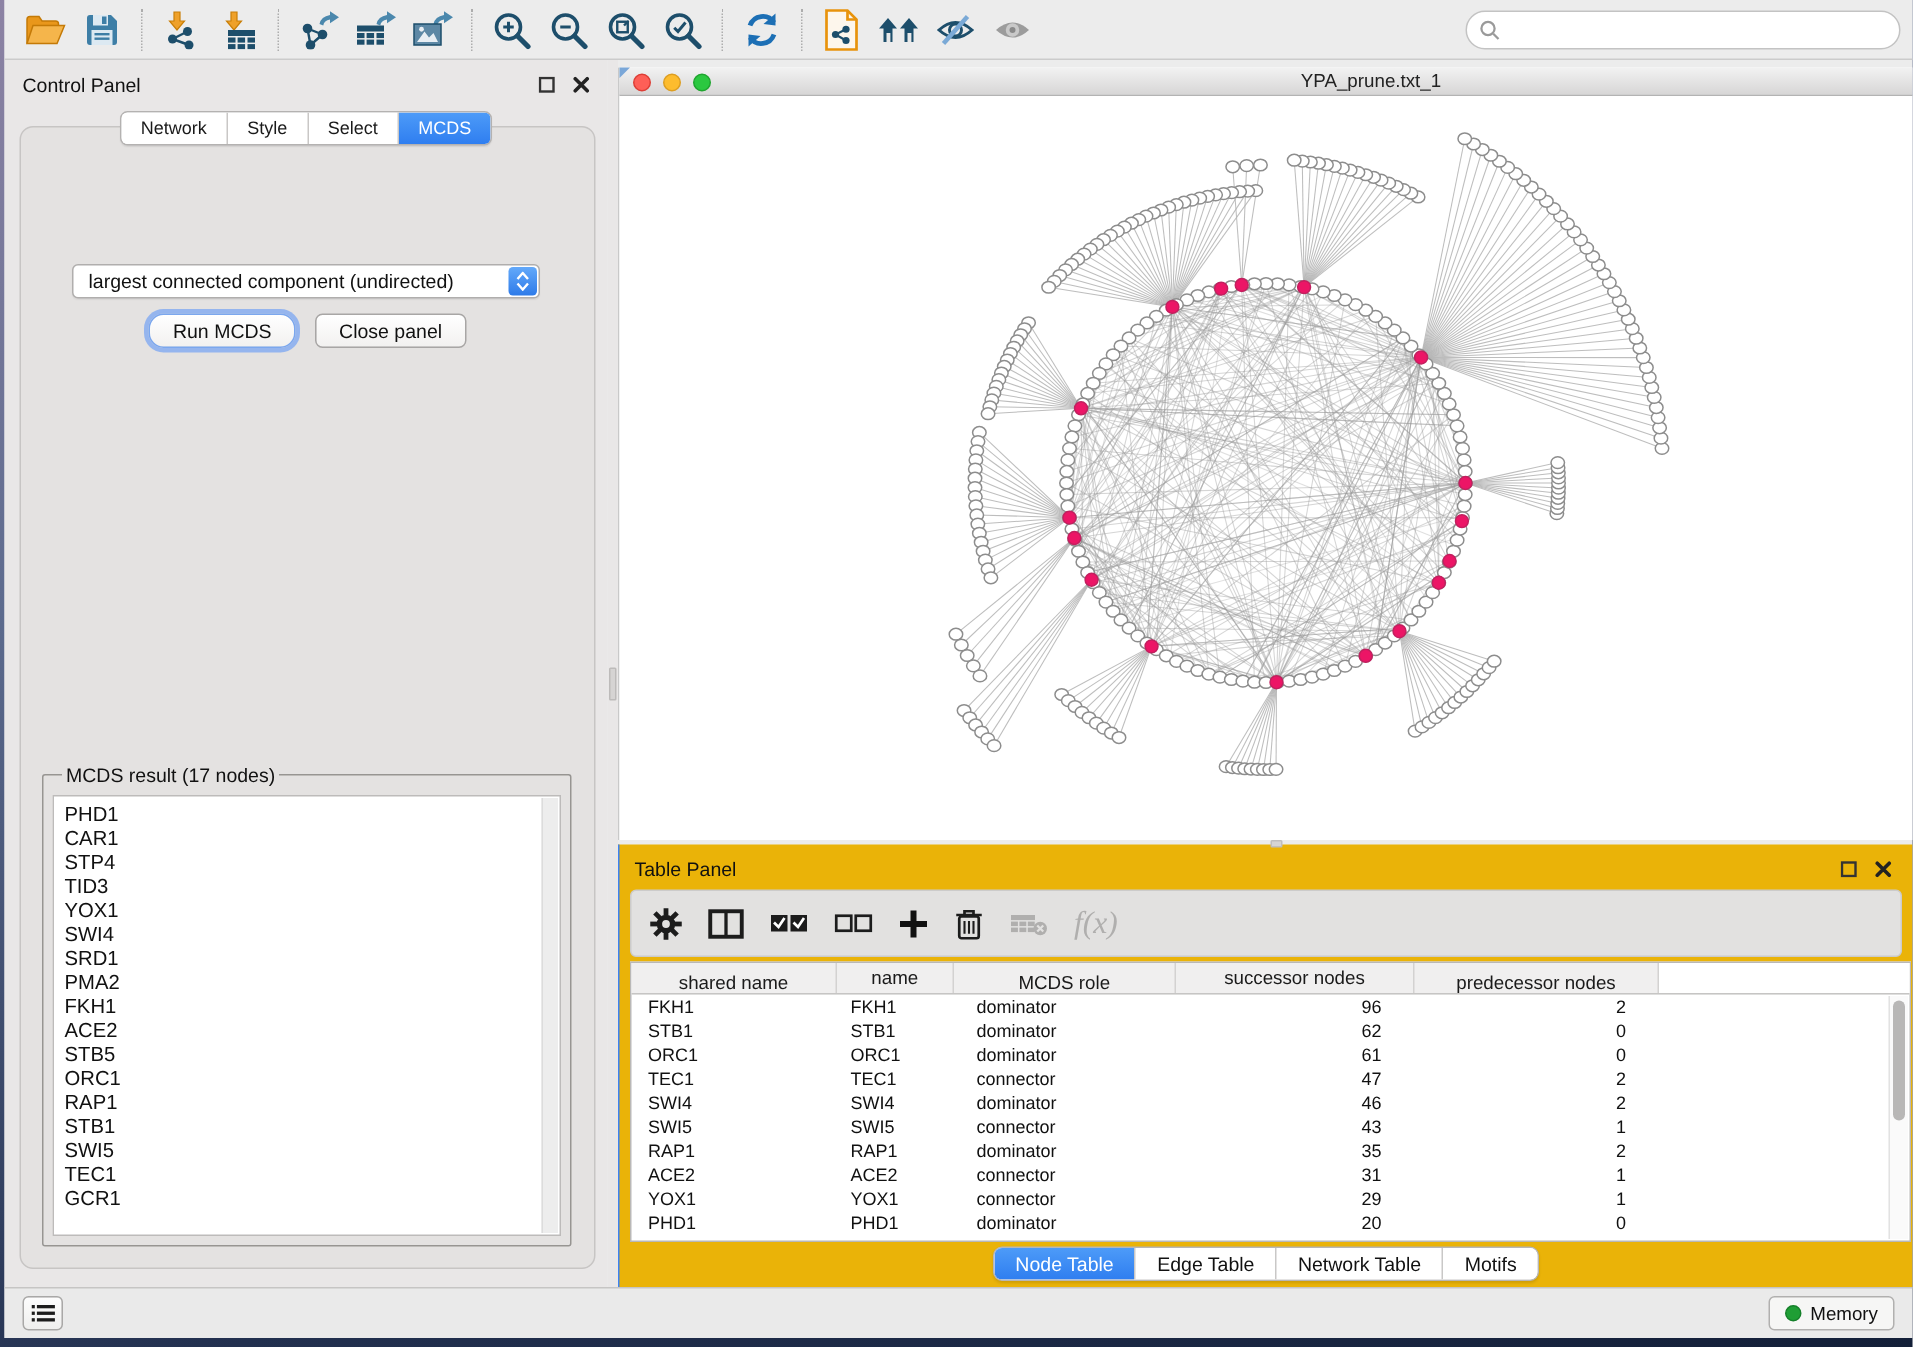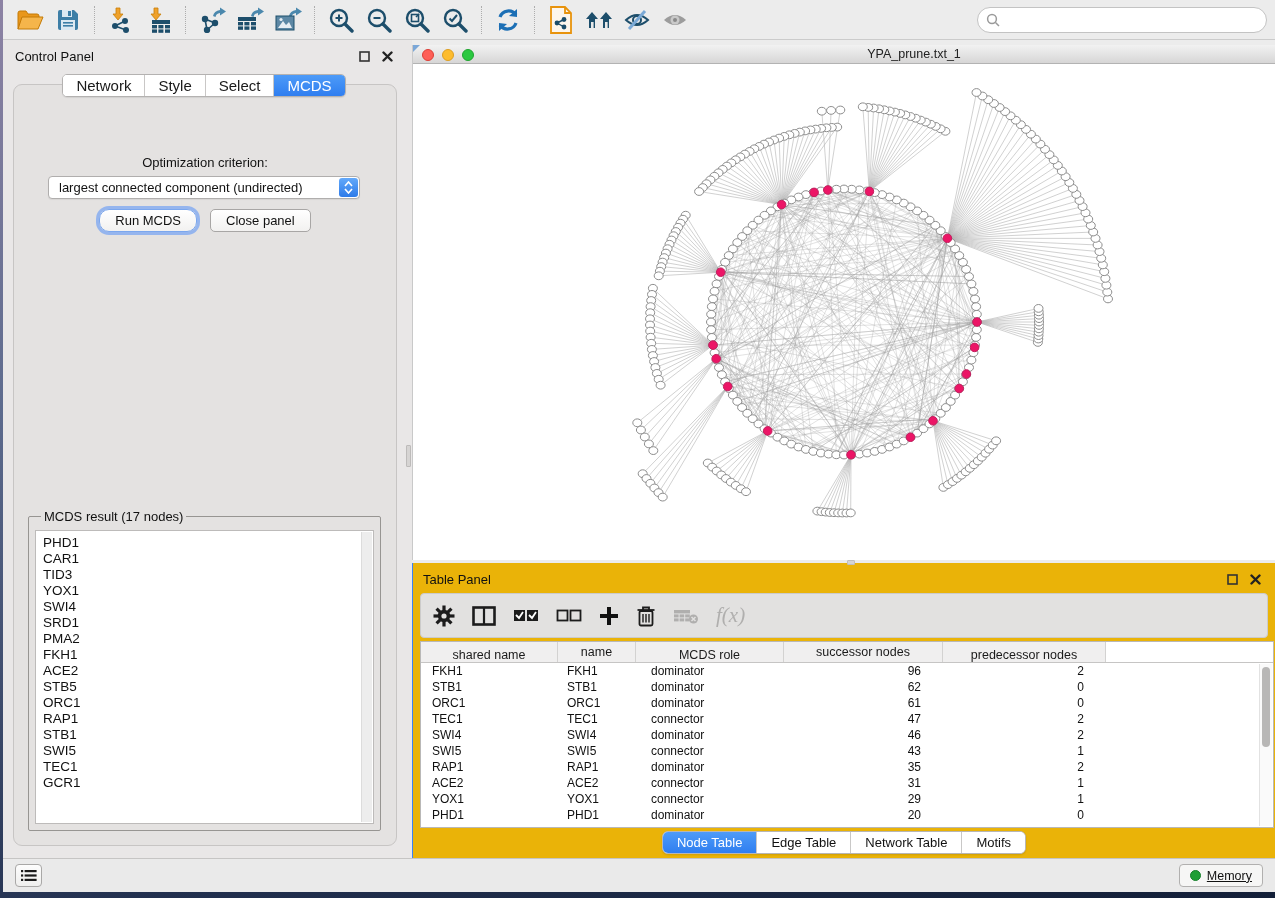--- a/index.html
+++ b/index.html
@@ -21,21 +21,21 @@
   
   .control-panel { position:absolute; left:0; top:40px; width:402px; height:818px; background:#e9e7e7; }
   .cp-head { height:28px; display:flex; align-items:center; padding:4px 12px 0 12px; }
   .cp-title { font-size:13px; color:#111; }
   .panel-btns { margin-left:auto; display:flex; gap:12px; align-items:center; }
   .tab-panel { position:absolute; left:10px; right:8px; top:44px; bottom:12px;
     background:#e4e2e1; border:1px solid #c7c5c4; border-radius:9px; }
   .seg-tabs { position:absolute; top:34px; left:0; right:0; display:flex; justify-content:center; z-index:3; }
   .seg-group { display:inline-flex; border:1px solid #b4b2b1; border-radius:5px; overflow:hidden;
     background:#fff; box-shadow:0 1px 1px rgba(0,0,0,.08); }
-  .seg { padding:2px 13px; font-size:15px; color:#1a1a1a; background:#fff; border-left:1px solid #c9c7c6; line-height:17px; }
+  .seg { padding:2px 13px; font-size:12px; color:#1a1a1a; background:#fff; border-left:1px solid #c9c7c6; line-height:17px; }
   .seg:first-child { border-left:none; }
   .seg.active { background:linear-gradient(#4d9bf8,#2f7ef0); color:#fff;text-align:center; }
 
   .opt-label { position:absolute; top:70px; left:0; right:0; text-align:center; font-size:13px; color:#111; }
   .mac-select { position:absolute; top:91px; left:34px; width:312px; height:23px; background:#fff;
     border:1px solid #b0aead; border-radius:4px; display:flex; align-items:center; font-size:13px; color:#111;
     padding-left:10px; box-shadow:0 1px 1px rgba(0,0,0,.06); }
   .mac-select .cap { position:absolute; right:1px; top:1px; bottom:1px; width:19px; border-radius:3px;
     background:linear-gradient(#63a9fa,#2e7be9); display:flex; flex-direction:column; align-items:center; justify-content:center; gap:1px; }
   .btn-row { position:absolute; top:124px; left:0; right:0; display:flex; justify-content:center; gap:13px; }
@@ -99,21 +99,21 @@
   .tp-seg { padding:2.5px 14px; font-size:13px; color:#111; background:#fff; border-left:1px solid #c9c8c7; line-height:16px; }
   .tp-seg:first-child { border-left:none; }
   .tp-seg.active { background:linear-gradient(#4d9bf8,#2f7ef0); color:#fff; }
 
   
   .status-bar { position:absolute; left:0; right:0; bottom:0; height:34px; background:#eaeaea;
     border-top:1px solid #c6c5c4; display:flex; align-items:center; padding:0 12px; }
   .sb-btn { width:27px; height:23px; background:linear-gradient(#fdfdfd,#efefee); border:1px solid #a9a8a7;
     border-radius:4px; display:flex; align-items:center; justify-content:center; }
   .mem-btn { margin-left:auto; height:23px; background:#f6f6f5; border:1px solid #b1b0af; border-radius:4px;
-    display:flex; align-items:center; gap:6px; padding:0 10px; font-size:12.5px; color:#111;text-decoration:underline; }
+    display:flex; align-items:center; gap:6px; padding:0 10px; font-size:12.5px; color:#111; }
   .mem-dot { width:11px; height:11px; border-radius:50%; background:#1f9e35; border:1px solid #15802a; }
 
   svg { display:block; }
 </style>
 </head>
 <body>
 
 <div class="app">
 
   <div class="toolbar">
@@ -286,21 +286,20 @@
     <div class="seg-tabs">
       <div class="seg-group">
         <div class="seg">Network</div>
         <div class="seg">Style</div>
         <div class="seg">Select</div>
         <div class="seg active">MCDS</div>
       </div>
     </div>
 
     <div class="tab-panel">
-      <div class="opt-label">Optimization criterion:</div>
       <div class="mac-select">
         <span>largest connected component (undirected)</span>
         <span class="cap">
           <svg width="9" height="6" viewBox="0 0 9 6">
               <path d="M1 5 L4.5 1 L8 5" fill="none" stroke="#fff" stroke-width="1.6"></path>
             </svg>
           <svg width="9" height="6" viewBox="0 0 9 6">
               <path d="M1 1 L4.5 5 L8 1" fill="none" stroke="#fff" stroke-width="1.6"></path>
             </svg>
         </span>
@@ -309,20 +308,21 @@
         <button class="mac-btn focused">Run MCDS</button>
         <button class="mac-btn">Close panel</button>
       </div>
 
       <fieldset class="mcds-box">
         <legend>MCDS result (17 nodes)</legend>
         <div class="mcds-list">
           <div class="mcds-items" id="mcds-items">
               <div class="mcds-item">PHD1</div>
               <div class="mcds-item">CAR1</div>
+              <div class="mcds-item">STP4</div>
               <div class="mcds-item">TID3</div>
               <div class="mcds-item">YOX1</div>
               <div class="mcds-item">SWI4</div>
               <div class="mcds-item">SRD1</div>
               <div class="mcds-item">PMA2</div>
               <div class="mcds-item">FKH1</div>
               <div class="mcds-item">ACE2</div>
               <div class="mcds-item">STB5</div>
               <div class="mcds-item">ORC1</div>
               <div class="mcds-item">RAP1</div>

